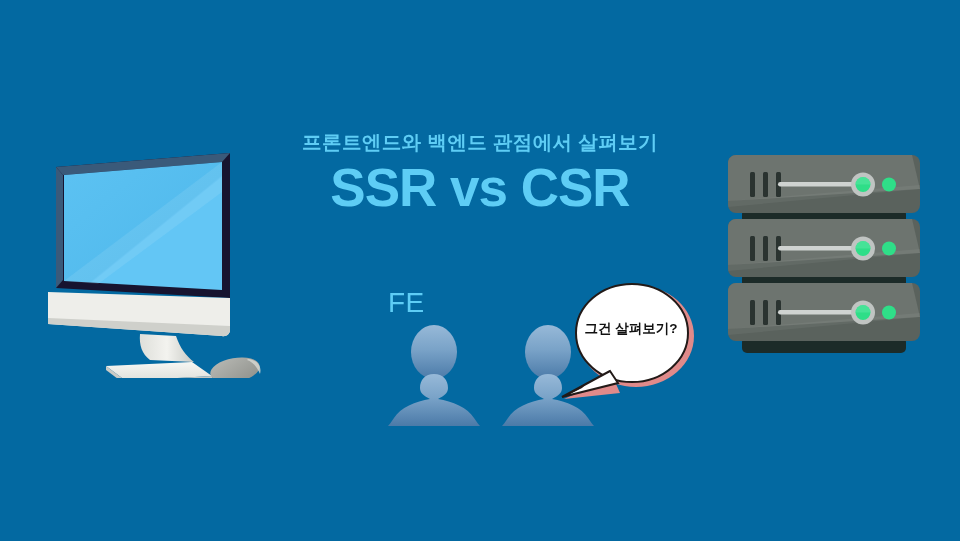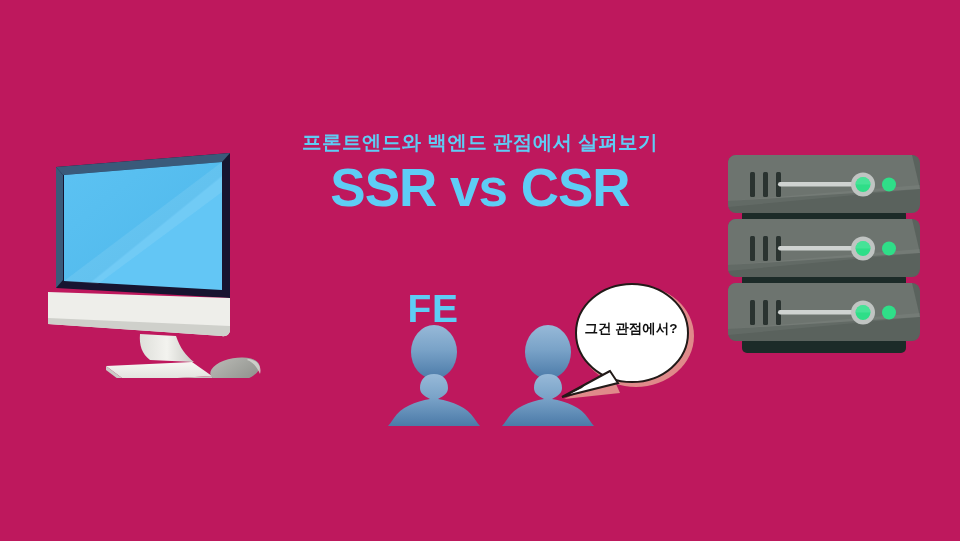--- a/index.html
+++ b/index.html
@@ -7,21 +7,21 @@
     background: #000000;
   }
   body {
     width: 960px; height: 541px;
     overflow: hidden;
     font-family: "Liberation Sans", sans-serif;
   }
   #stage {
     position: relative;
     width: 960px; height: 541px;
-    background: #be185d;
+    background: #0369a1;
     overflow: hidden;
   }
 
   
   #subtitle {
     position: absolute;
     left: 0; right: 0; top: 129px;
     text-align: center;
     color: #5ecdf5;
     font-size: 19.5px;
@@ -63,24 +63,23 @@
     width: 96px; height: 104px;
     overflow: hidden;
   }
   #avatar-fe { left: 386px; top: 322px; }
   #avatar-be { left: 500px; top: 322px; }
   .avatar svg { display: block; }
 
   .role-label {
     position: absolute;
     color: #5ecdf5;
-    font-size: 39px;
-    font-weight: 700;
+    font-size: 28px;
+    font-weight: 400;
     letter-spacing: 0.5px;
-    text-align: center;
     width: 90px;
   }
   #label-fe { left: 388px; top: 287px; }
   #label-be { left: 503px; top: 287px; }
 
   
   .bubble { position: absolute; }
   .bubble svg { display: block; position: absolute; left: 0; top: 0; }
   .bubble-text {
     position: absolute;
@@ -235,16 +234,16 @@
       <g>
         <ellipse cx="78" cy="55" rx="58" ry="51" fill="#e08a8a"></ellipse>
         <path d="M 55 96 L 6 118 L 62 112 Z" fill="#e08a8a"></path>
       </g>
       <g>
         <ellipse cx="74" cy="52" rx="56" ry="49" fill="#ffffff" stroke="#221a18" stroke-width="2"></ellipse>
         <path d="M 52 90 L 4 116 L 60 102 Z" fill="#ffffff" stroke="#221a18" stroke-width="2" stroke-linejoin="miter"></path>
         <path d="M 24 107 L 4 117 L 30 101 Z" fill="#221a18"></path>
       </g>
     </svg>
-    <div class="bubble-text">그건 관점에서?</div>
+    <div class="bubble-text">그건 살펴보기?</div>
   </div>
 
 </div>
 
 </body></html>

